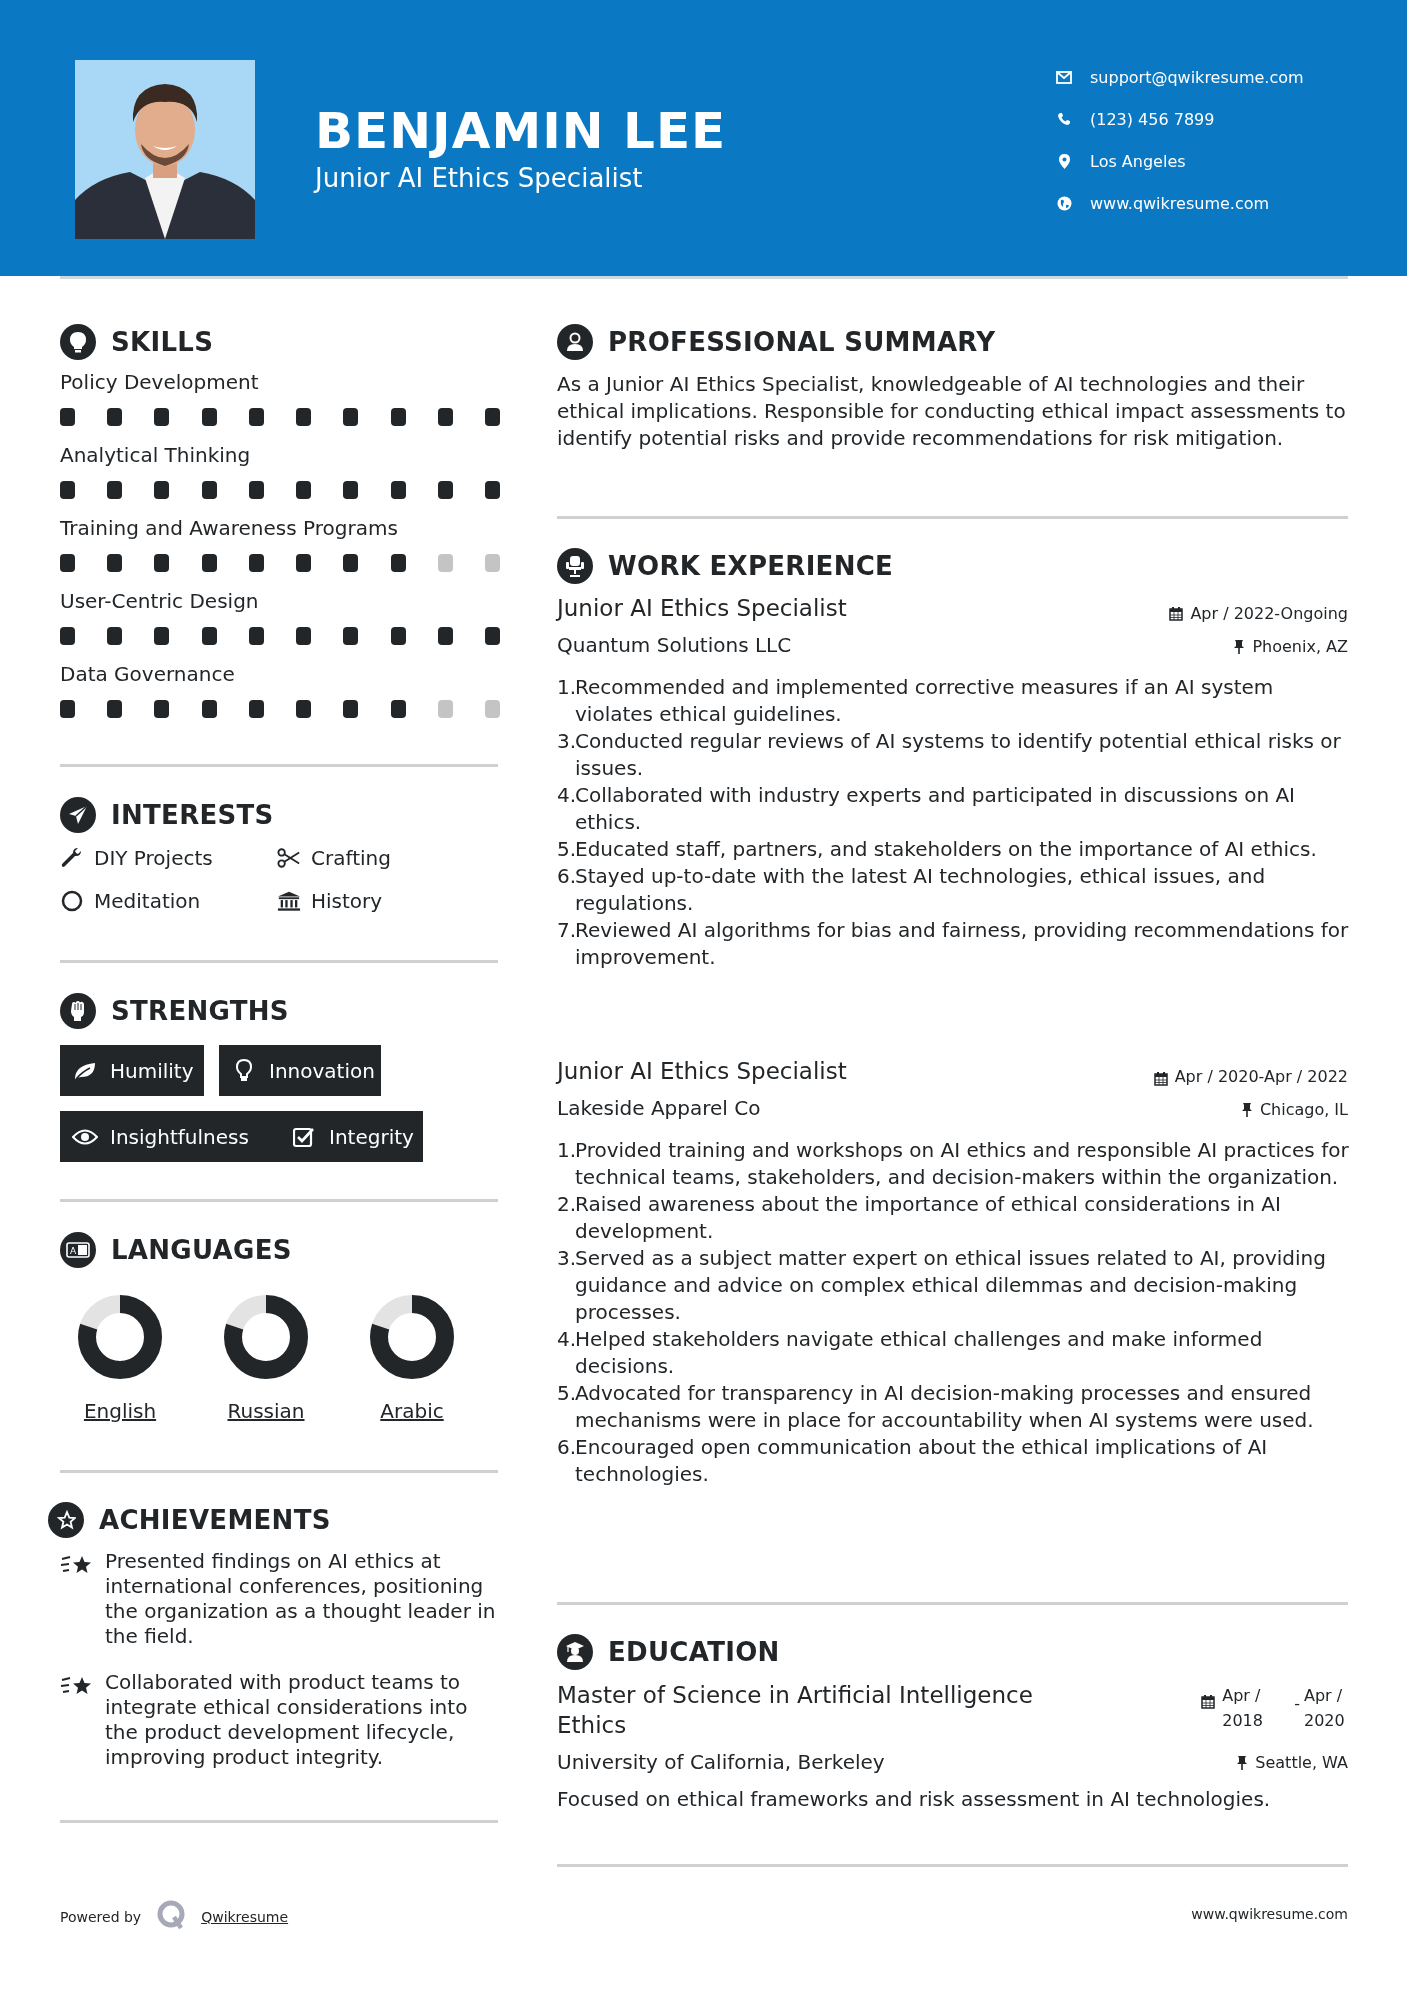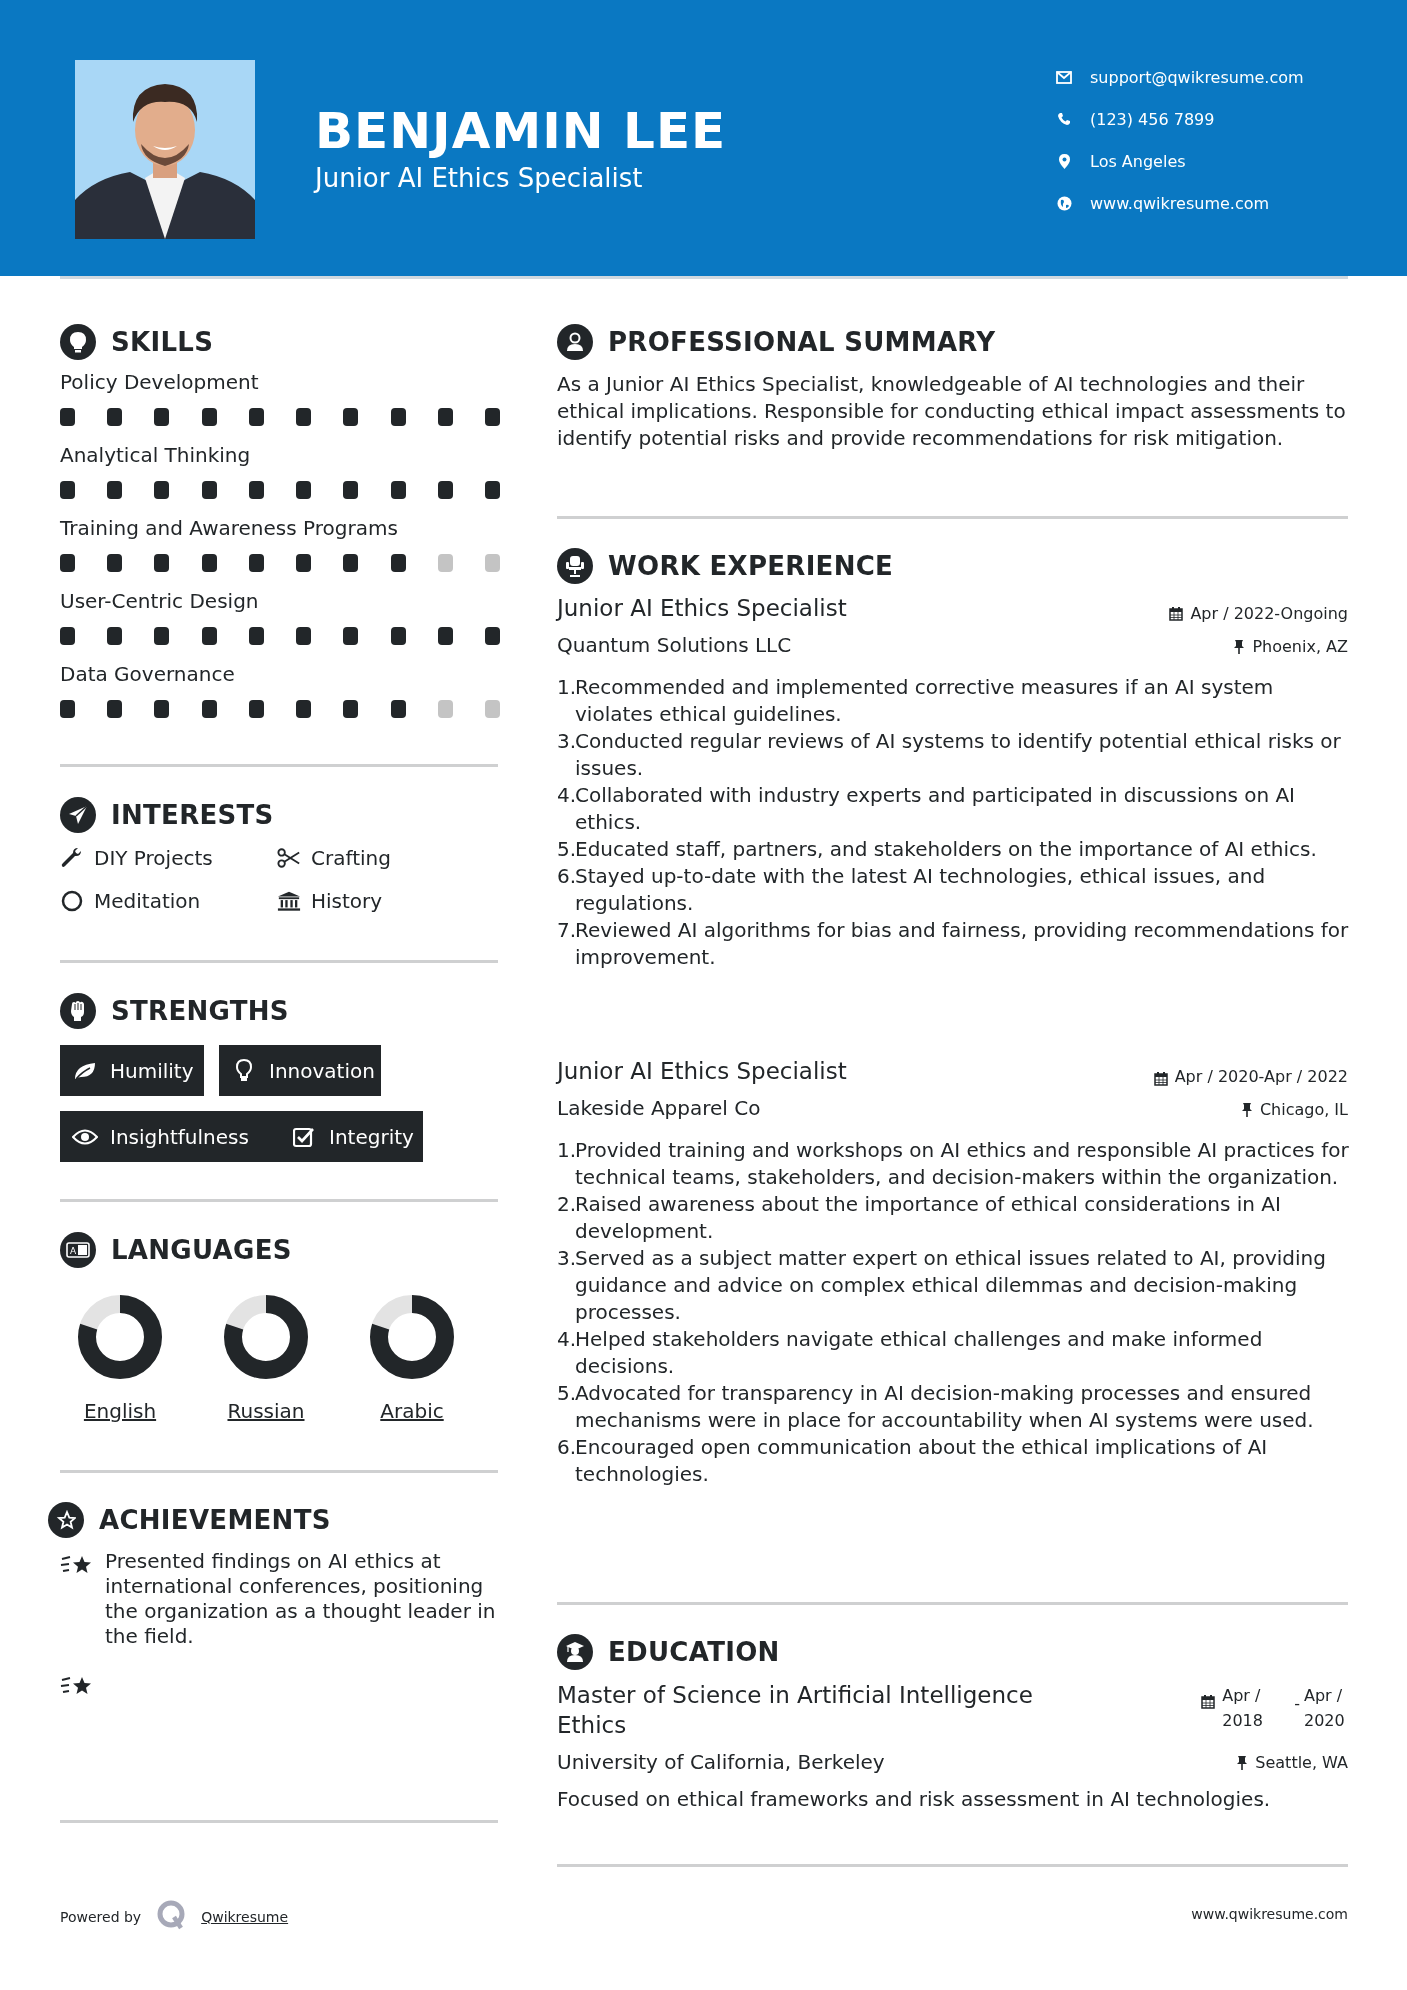--- a/index.html
+++ b/index.html
@@ -371,20 +371,21 @@
   </span>
   <div class="ach-text">Presented findings on AI ethics at international conferences, positioning the organization as a thought leader in the field.</div>
 </div>
 <div class="ach" style="top:1670px;">
   <span class="ic">
     <svg width="34" height="26" viewBox="0 0 34 26">
         <path d="M22 3 L24.5 9 L31 9.5 L26 13.8 L27.5 20 L22 16.5 L16.5 20 L18 13.8 L13 9.5 L19.5 9 Z" fill="#222629"></path>
         <path d="M2 6 L10 4 M1 12 L9 11 M3 18 L9 17" stroke="#222629" stroke-width="2"></path>
       </svg>
   </span>
+  <div class="ach-text">Collaborated with product teams to integrate ethical considerations into the product development lifecycle, improving product integrity.</div>
 </div>
 
 <div class="divider" style="left:60px; top:1820px; width:438px;"></div>
 
 <div class="sec-head" style="left:557px; top:324px;">
   <span class="sec-ic">
     <svg width="20" height="22" viewBox="0 0 20 22">
         <circle cx="10" cy="7" r="4.5" fill="none" stroke="#fff" stroke-width="2"></circle>
         <path d="M2 20 Q2 13 10 13 Q18 13 18 20 Z" fill="#fff"></path>
       </svg>

